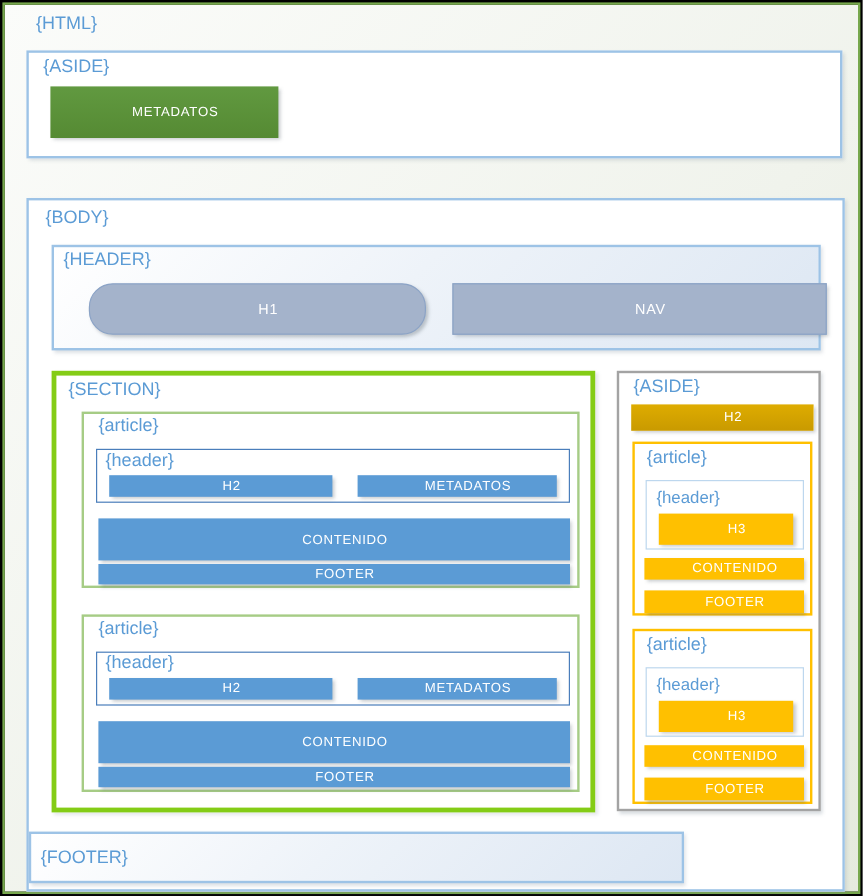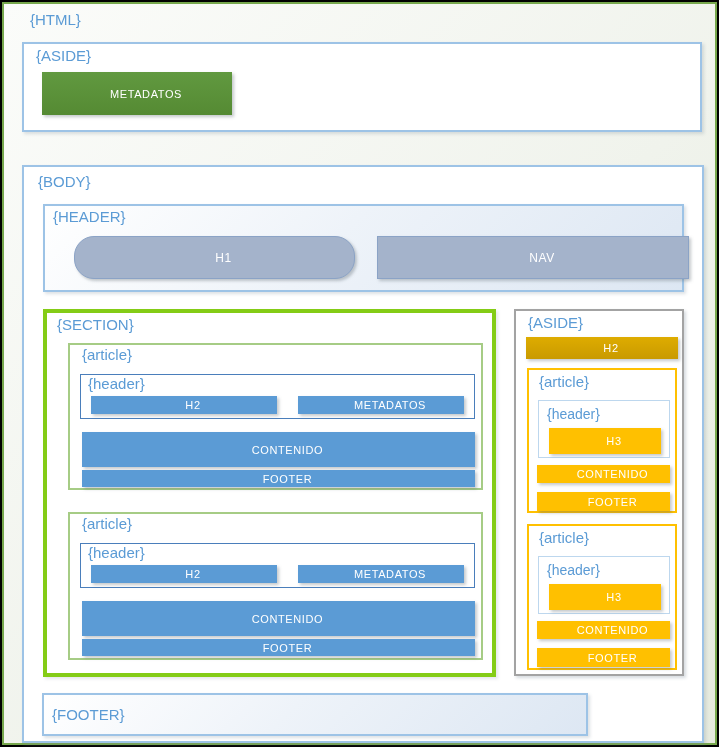--- a/index.html
+++ b/index.html
@@ -105,21 +105,21 @@
     position:absolute;left:9px;top:30px;width:132px;height:58px;
     border:1px solid #BDD7EE;background:#fff;
   }
   .aa-header .h-label{left:8px;top:6px;}
   .gold{background:#FFC000;}
   .h3-box{left:10px;top:27px;width:112px;height:26px;}
   .a-cont-box{left:8px;top:95px;width:133px;height:18px;}
   .a-foot-box{left:8px;top:122px;width:133px;height:19px;}
   
   .footer-box{
-    left:18px;top:526px;width:546px;height:43px;
+    left:0;top:526px;width:546px;height:43px;
     border:2px solid #9DC3E6;
     background:linear-gradient(135deg,#ffffff 0%,#eef3f9 45%,#dde7f3 100%);
     box-shadow:2px 2px 3px rgba(120,135,150,.25);
   }
   .footer-label{left:8px;top:12px;}
 </style>
 </head>
 <body>
 
 <div class="canvas">

